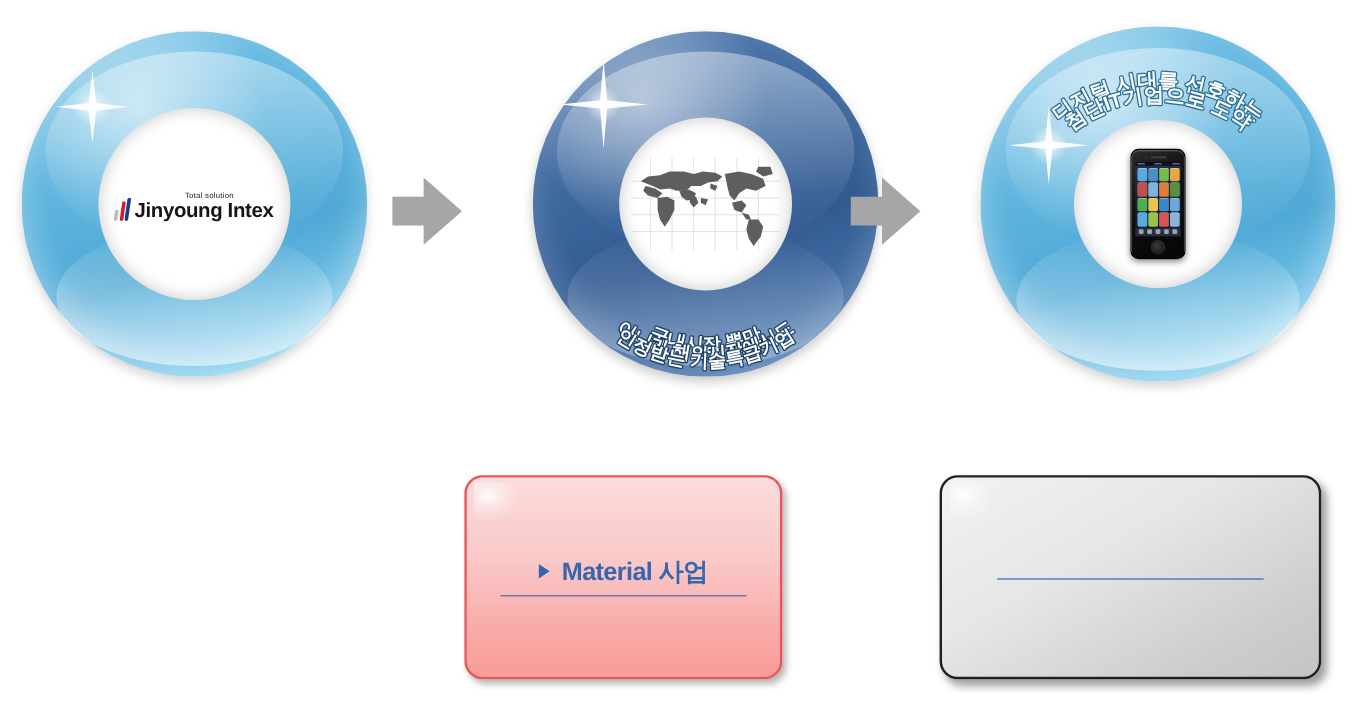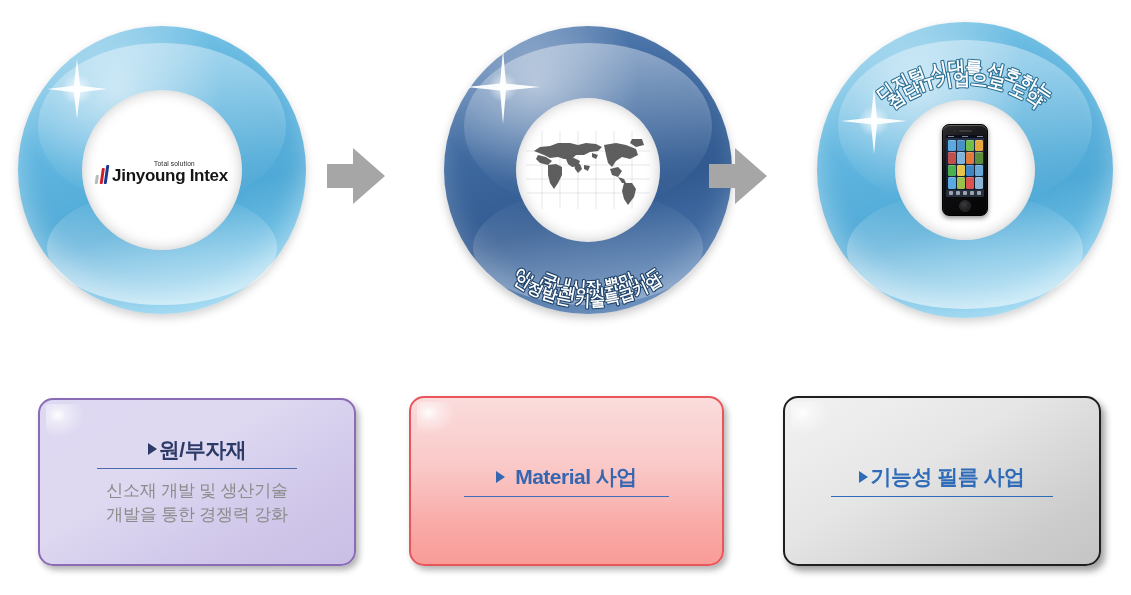--- a/index.html
+++ b/index.html
@@ -149,21 +149,21 @@
   #box1{
     left:38px;top:398px;width:318px;height:168px;
     border:2px solid #8a6bb5;
     background:linear-gradient(150deg,#ded9f2 0%,#ded8f1 40%,#cfc6e9 75%,#c9bfe6 100%);
     box-shadow:3px 4px 6px rgba(0,0,0,.30);
   }
   #box1 .box-title{color:#2b3a66;}
   #box1 .title-underline{width:200px;border-bottom-color:#4a6aa8;}
 
   #box2{
-    left:409px;top:396px;width:315px;height:170px;
+    left:387px;top:396px;width:265px;height:170px;
     border:2px solid #e8555a;
     background:linear-gradient(180deg,#fbdcdc 0%,#f9c8c7 42%,#f9a9a6 78%,#f99c98 100%);
     box-shadow:3px 4px 6px rgba(0,0,0,.30);
   }
   #box2 .box-title{color:#3666b0;}
   #box2 .title-underline{width:205px;}
 
   #box3{
     left:783px;top:396px;width:318px;height:170px;
     border:2px solid #1f1f1f;
@@ -344,45 +344,31 @@
     <svg class="arc arc-lt" viewBox="0 0 296 296">
       <defs>
         <path id="p3a" d="M 18 152 A 134 134 0 0 1 278 152" fill="none"></path>
         <path id="p3b" d="M 32 152 A 120 120 0 0 1 264 152" fill="none"></path>
       </defs>
       <text font-size="17"><textPath href="#p3a" startOffset="50%" text-anchor="middle" id="a3l1">디지털 시대를 선호하는</textPath></text>
       <text font-size="17"><textPath href="#p3b" startOffset="50%" text-anchor="middle" id="a3l2">첨단IT기업으로 도약</textPath></text>
     </svg>
   </div>
 
-  <div class="box" id="box1">
-    <div class="box-glint"></div>
-    <div class="box-inner">
-      <div>
-        <span class="box-title"><span class="tri" style="border-left:9px solid #2b3a66;"></span><span>원/부자재</span></span>
-      </div>
-      <div class="title-underline"></div>
-      <div class="box-body">신소재 개발 및 생산기술
-개발을 통한 경쟁력 강화</div>
-    </div>
-  </div>
 
   <div class="box" id="box2">
     <div class="box-glint"></div>
     <div class="box-inner">
       <div>
         <span class="box-title"><span class="tri" style="border-left:9px solid #3666b0;margin-right:10px;"></span><span>Material 사업</span></span>
       </div>
       <div class="title-underline"></div>
     </div>
   </div>
 
   <div class="box" id="box3">
     <div class="box-glint"></div>
     <div class="box-inner">
-      <div>
-        <span class="box-title"><span class="tri" style="border-left:9px solid #2e6bb8;"></span><span>기능성 필름 사업</span></span>
-      </div>
       <div class="title-underline"></div>
     </div>
   </div>
 
 </div>
 
 </body></html>

